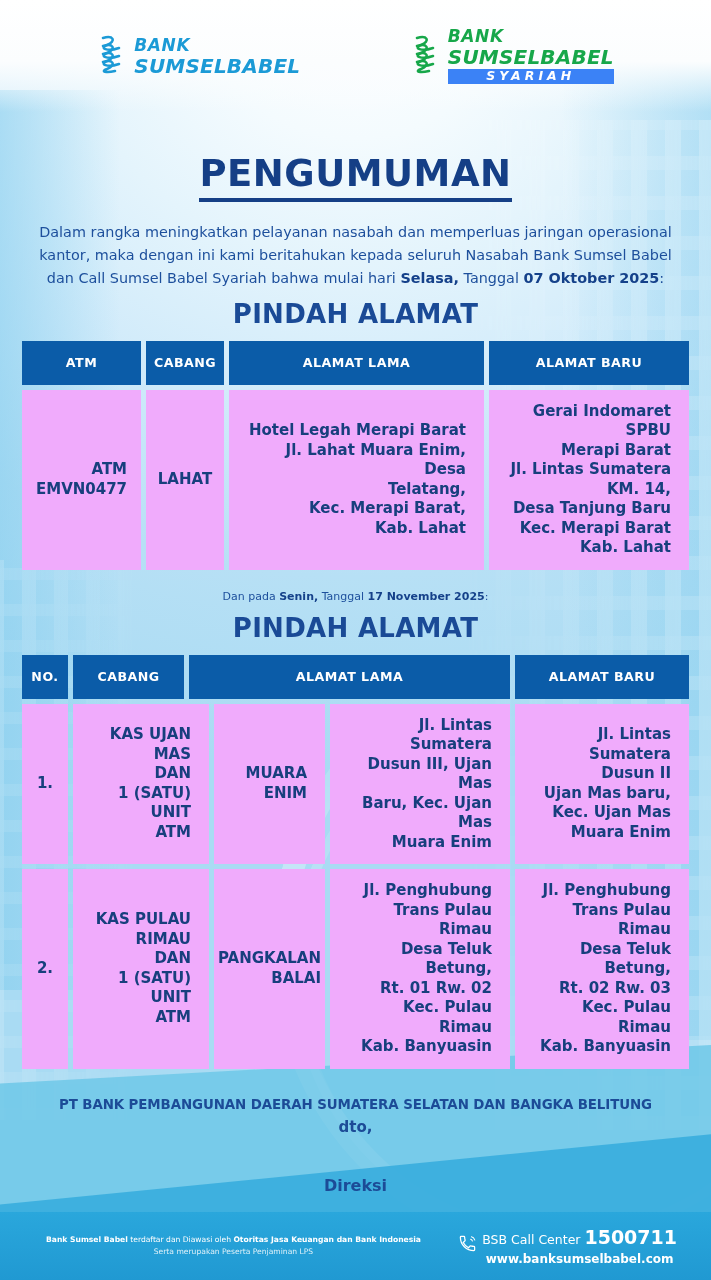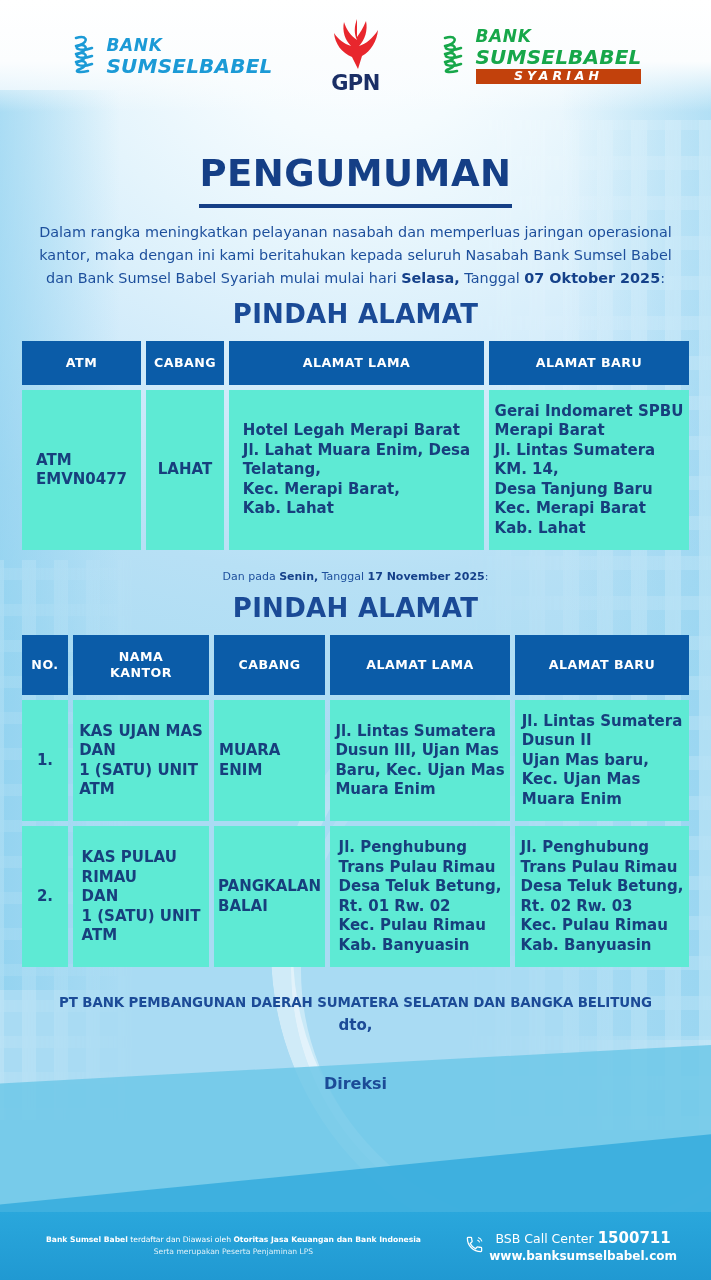--- a/index.html
+++ b/index.html
@@ -88,37 +88,37 @@
     font-size:17px; font-weight:700; font-style:italic; letter-spacing:.6px;
     font-family:"DejaVu Sans", sans-serif;
   }
   .lw-name{
     font-size:20px; font-weight:700; font-style:italic; letter-spacing:.2px;
     font-family:"DejaVu Sans", sans-serif; margin-top:2px;
   }
   .blue-logo .lw-bank,.blue-logo .lw-name{ color:#1b9ad6; }
   .green-logo .lw-bank,.green-logo .lw-name{ color:#17a74a; }
   .syariah-band{
-    background:#c2410c; color:#ffffff; font-size:12.5px; font-weight:700;
+    background:#3b82f6; color:#ffffff; font-size:12.5px; font-weight:700;
     font-style:italic; letter-spacing:4px; text-align:center; margin-top:2px;
     padding:1px 0 2px; font-family:"DejaVu Sans", sans-serif;
   }
   .gpn{ display:flex; flex-direction:column; align-items:center; }
   .gpn-text{
     font-size:21px; font-weight:700; color:#1b2f66; letter-spacing:-.5px;
     font-family:"DejaVu Sans", sans-serif; margin-top:-4px;
   }
 
   
   .content{ position:absolute; left:0; right:0; top:112px; }
   .title{
     text-align:center; color:#153f86; font-size:37px; font-weight:700;
     letter-spacing:.5px; margin-top:40px; font-family:"DejaVu Sans", sans-serif;
   }
-  .title u{ text-decoration:none; border-bottom:4px solid #153f86; padding-bottom:9px; }
+  .title u{ text-decoration:none; border-bottom:4px solid #153f86; padding-bottom:3px; }
   .intro{
     margin:26px 34px 0; text-align:center; color:#1d4f9c; font-size:14.4px;
     line-height:1.58; font-family:"DejaVu Sans", sans-serif;
   }
   .intro b{ font-weight:700; color:#15418a; }
   .sub-title{
     text-align:center; color:#1a4a96; font-size:26px; font-weight:700;
     margin-top:10px; letter-spacing:.3px; font-family:"DejaVu Sans", sans-serif;
   }
   .mid-note{
@@ -131,22 +131,22 @@
   .tbl{ margin:12px 22px 0; }
   .trow{ display:flex; gap:5px; }
   .trow + .trow{ margin-top:5px; }
   .th{
     background:#0b5ca8; color:#ffffff; font-size:12.6px; font-weight:700;
     letter-spacing:.5px; text-align:center; padding:14px 4px;
     display:flex; align-items:center; justify-content:center; line-height:1.25;
     font-family:"DejaVu Sans", sans-serif;
   }
   .td{
-    background:#5eead4; color:#173f7d; font-size:15px; font-weight:700;
-    text-align:left; line-height:1.3; padding:12px 5px;
+    background:#f0abfc; color:#173f7d; font-size:15px; font-weight:700;
+    text-align:right; line-height:1.3; padding:12px 18px;
     display:flex; align-items:center; justify-content:center;
     font-family:"DejaVu Sans", sans-serif;
   }
   
   .t1 .c1{ width:119px; } .t1 .c2{ width:78px; }
   .t1 .c3{ flex:1; }      .t1 .c4{ width:200px; }
   
   .t2 .c1{ width:46px; }  .t2 .c2{ width:136px; }
   .t2 .c3{ width:111px; } .t2 .c4{ flex:1; } .t2 .c5{ width:174px; }
 
@@ -164,21 +164,21 @@
     display:flex; align-items:center; justify-content:space-between;
     padding:0 34px 0 46px; color:#ffffff;
     font-family:"DejaVu Sans", sans-serif;
   }
   .f-left{ font-size:7.6px; line-height:1.55; max-width:400px; }
   .f-left b{ font-weight:700; }
   .f-left .l2{ opacity:.85;text-align:center; }
   .f-right{ display:flex; align-items:center; gap:5px; }
   .f-right .callblock{ text-align:center; line-height:1.35; }
   .cc-line{ font-size:12.5px; }
-  .cc-line b{ font-size:15px; font-weight:700; }
+  .cc-line b{ font-size:19px; font-weight:700; }
   .web{ font-size:12px; font-weight:700; }
 </style>
 </head>
 <body>
 
 <div class="page">
 
   <div class="bg-base"></div>
   <div class="bg-side-left"></div>
   <div class="bg-side-right"></div>
@@ -202,31 +202,20 @@
             <path d="M6 29 C16 26, 20 32, 10 36 C3 38.5, 9 40, 18 38"></path>
           </g>
         </svg>
       </span>
       <span class="logo-words">
         <div class="lw-bank">BANK</div>
         <div class="lw-name">SUMSELBABEL</div>
       </span>
     </div>
 
-    <div class="gpn">
-      <span>
-        <svg width="56" height="54" viewBox="0 0 56 54" aria-hidden="true">
-          <path d="M30 2 C27 10, 27 17, 30 23 C24 19, 19 12, 17 5 C15 14, 18 23, 24 29
-                   C17 27, 11 22, 7 16 C8 27, 15 36, 25 40 L31 52 L35 39
-                   C44 34, 50 24, 51 13 C46 21, 39 27, 32 29 C38 23, 41 13, 39 4
-                   C36 11, 33 16, 30 20 Z" fill="#e8262d"></path>
-        </svg>
-      </span>
-      <div class="gpn-text">GPN</div>
-    </div>
 
     <div class="logo green-logo">
       <span class="logo-mark">
         <svg width="30" height="42" viewBox="0 0 30 42" aria-hidden="true">
           <g fill="none" stroke="#17a74a" stroke-width="2.6" stroke-linecap="round">
             <path d="M6 5 C16 2, 20 8, 10 12 C2 15, 10 19, 22 15"></path>
             <path d="M6 13 C16 10, 20 16, 10 20 C2 23, 10 27, 22 23"></path>
             <path d="M6 21 C16 18, 20 24, 10 28 C2 31, 10 35, 22 31"></path>
             <path d="M6 29 C16 26, 20 32, 10 36 C3 38.5, 9 40, 18 38"></path>
           </g>
@@ -242,21 +231,21 @@
 
   <div class="content">
 
     <div class="title">
       <u>PENGUMUMAN</u>
     </div>
 
     <div class="intro">
       <span>Dalam rangka meningkatkan pelayanan nasabah dan memperluas jaringan operasional</span><br>
       <span>kantor, maka dengan ini kami beritahukan kepada seluruh Nasabah Bank Sumsel Babel</span><br>
-      <span>dan Bank Sumsel Babel Syariah mulai mulai hari </span><b>Selasa,</b><span> Tanggal </span><b>07 Oktober 2025</b><span>:</span>
+      <span>dan Call Sumsel Babel Syariah bahwa mulai hari </span><b>Selasa,</b><span> Tanggal </span><b>07 Oktober 2025</b><span>:</span>
     </div>
 
     <div class="sub-title">PINDAH ALAMAT</div>
 
     <div class="tbl t1">
       <div class="trow">
         <div class="th c1">ATM</div>
         <div class="th c2">CABANG</div>
         <div class="th c3">ALAMAT LAMA</div>
         <div class="th c4">ALAMAT BARU</div>
@@ -271,21 +260,20 @@
 
     <div class="mid-note">
       <span>Dan pada </span><b>Senin,</b><span> Tanggal </span><b>17 November 2025</b><span>:</span>
     </div>
 
     <div class="sub-title">PINDAH ALAMAT</div>
 
     <div class="tbl t2">
       <div class="trow">
         <div class="th c1">NO.</div>
-        <div class="th c2 ml">NAMA<br>KANTOR</div>
         <div class="th c3">CABANG</div>
         <div class="th c4">ALAMAT LAMA</div>
         <div class="th c5">ALAMAT BARU</div>
       </div>
       <div class="trow">
         <div class="td c1 ml">1.</div>
         <div class="td c2 ml">KAS UJAN MAS<br>DAN<br>1 (SATU) UNIT<br>ATM</div>
         <div class="td c3 ml">MUARA ENIM</div>
         <div class="td c4 ml">Jl. Lintas Sumatera<br>Dusun III, Ujan Mas<br>Baru, Kec. Ujan Mas<br>Muara Enim</div>
         <div class="td c5 ml">Jl. Lintas Sumatera<br>Dusun II<br>Ujan Mas baru,<br>Kec. Ujan Mas<br>Muara Enim</div>

